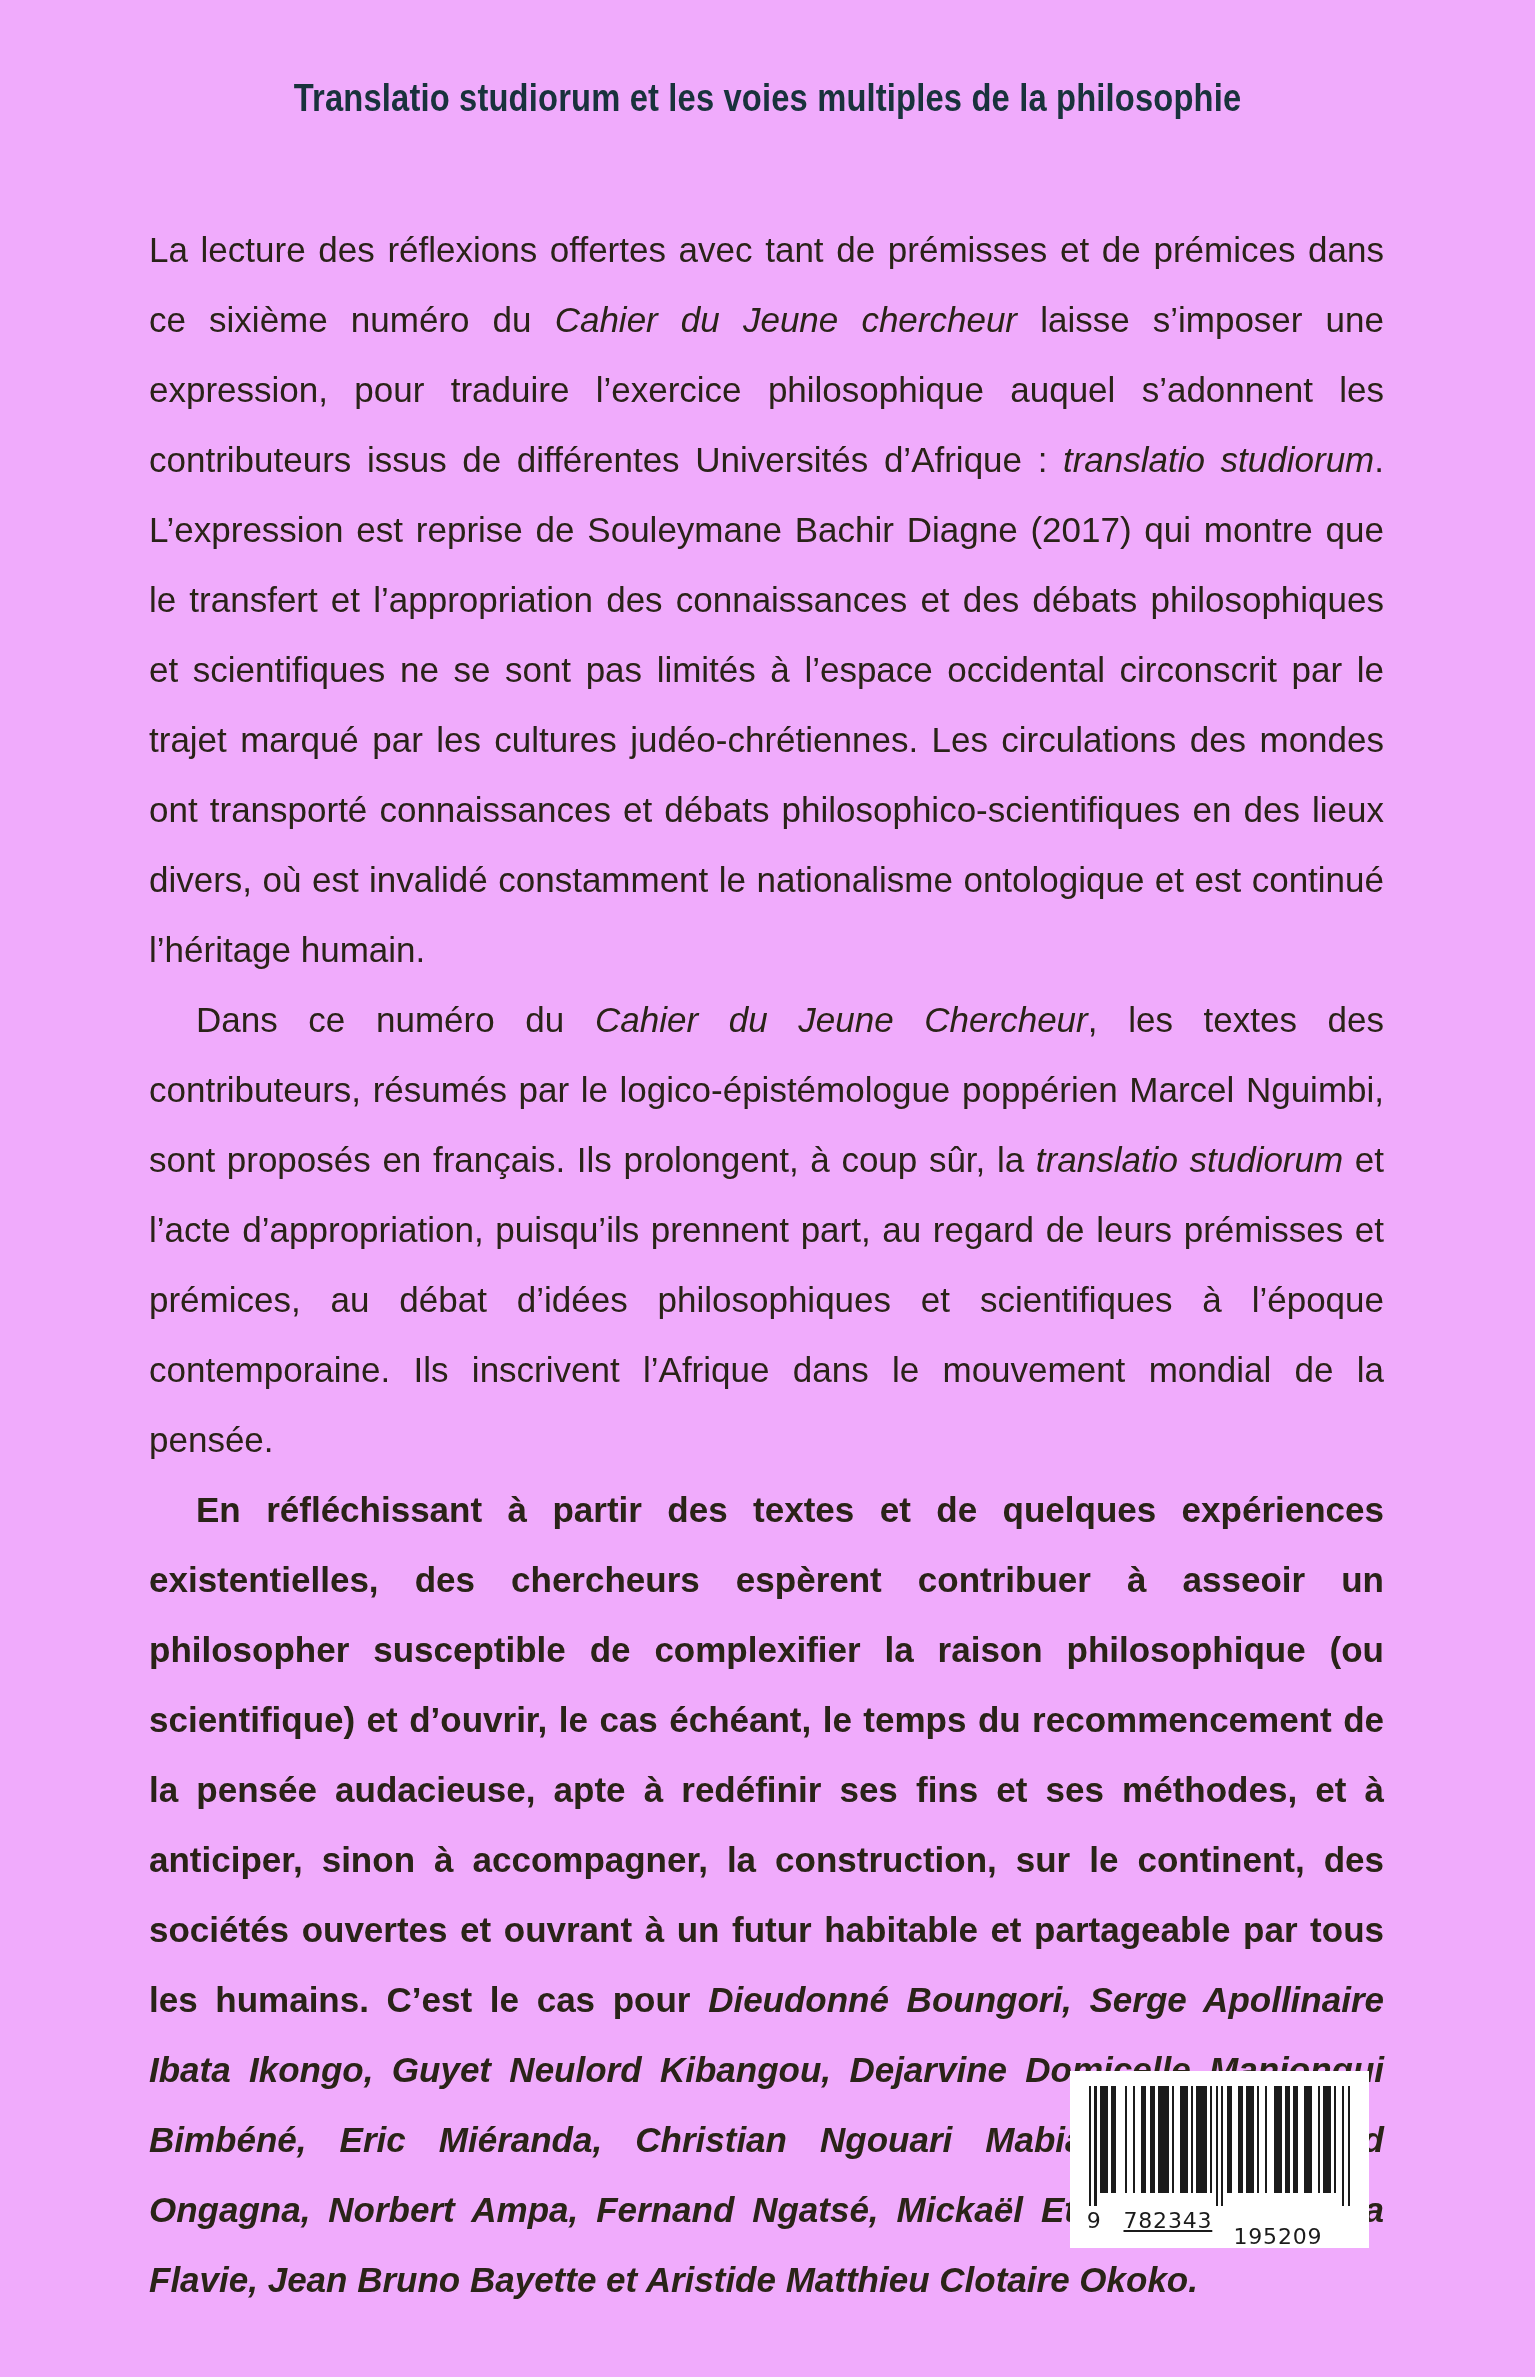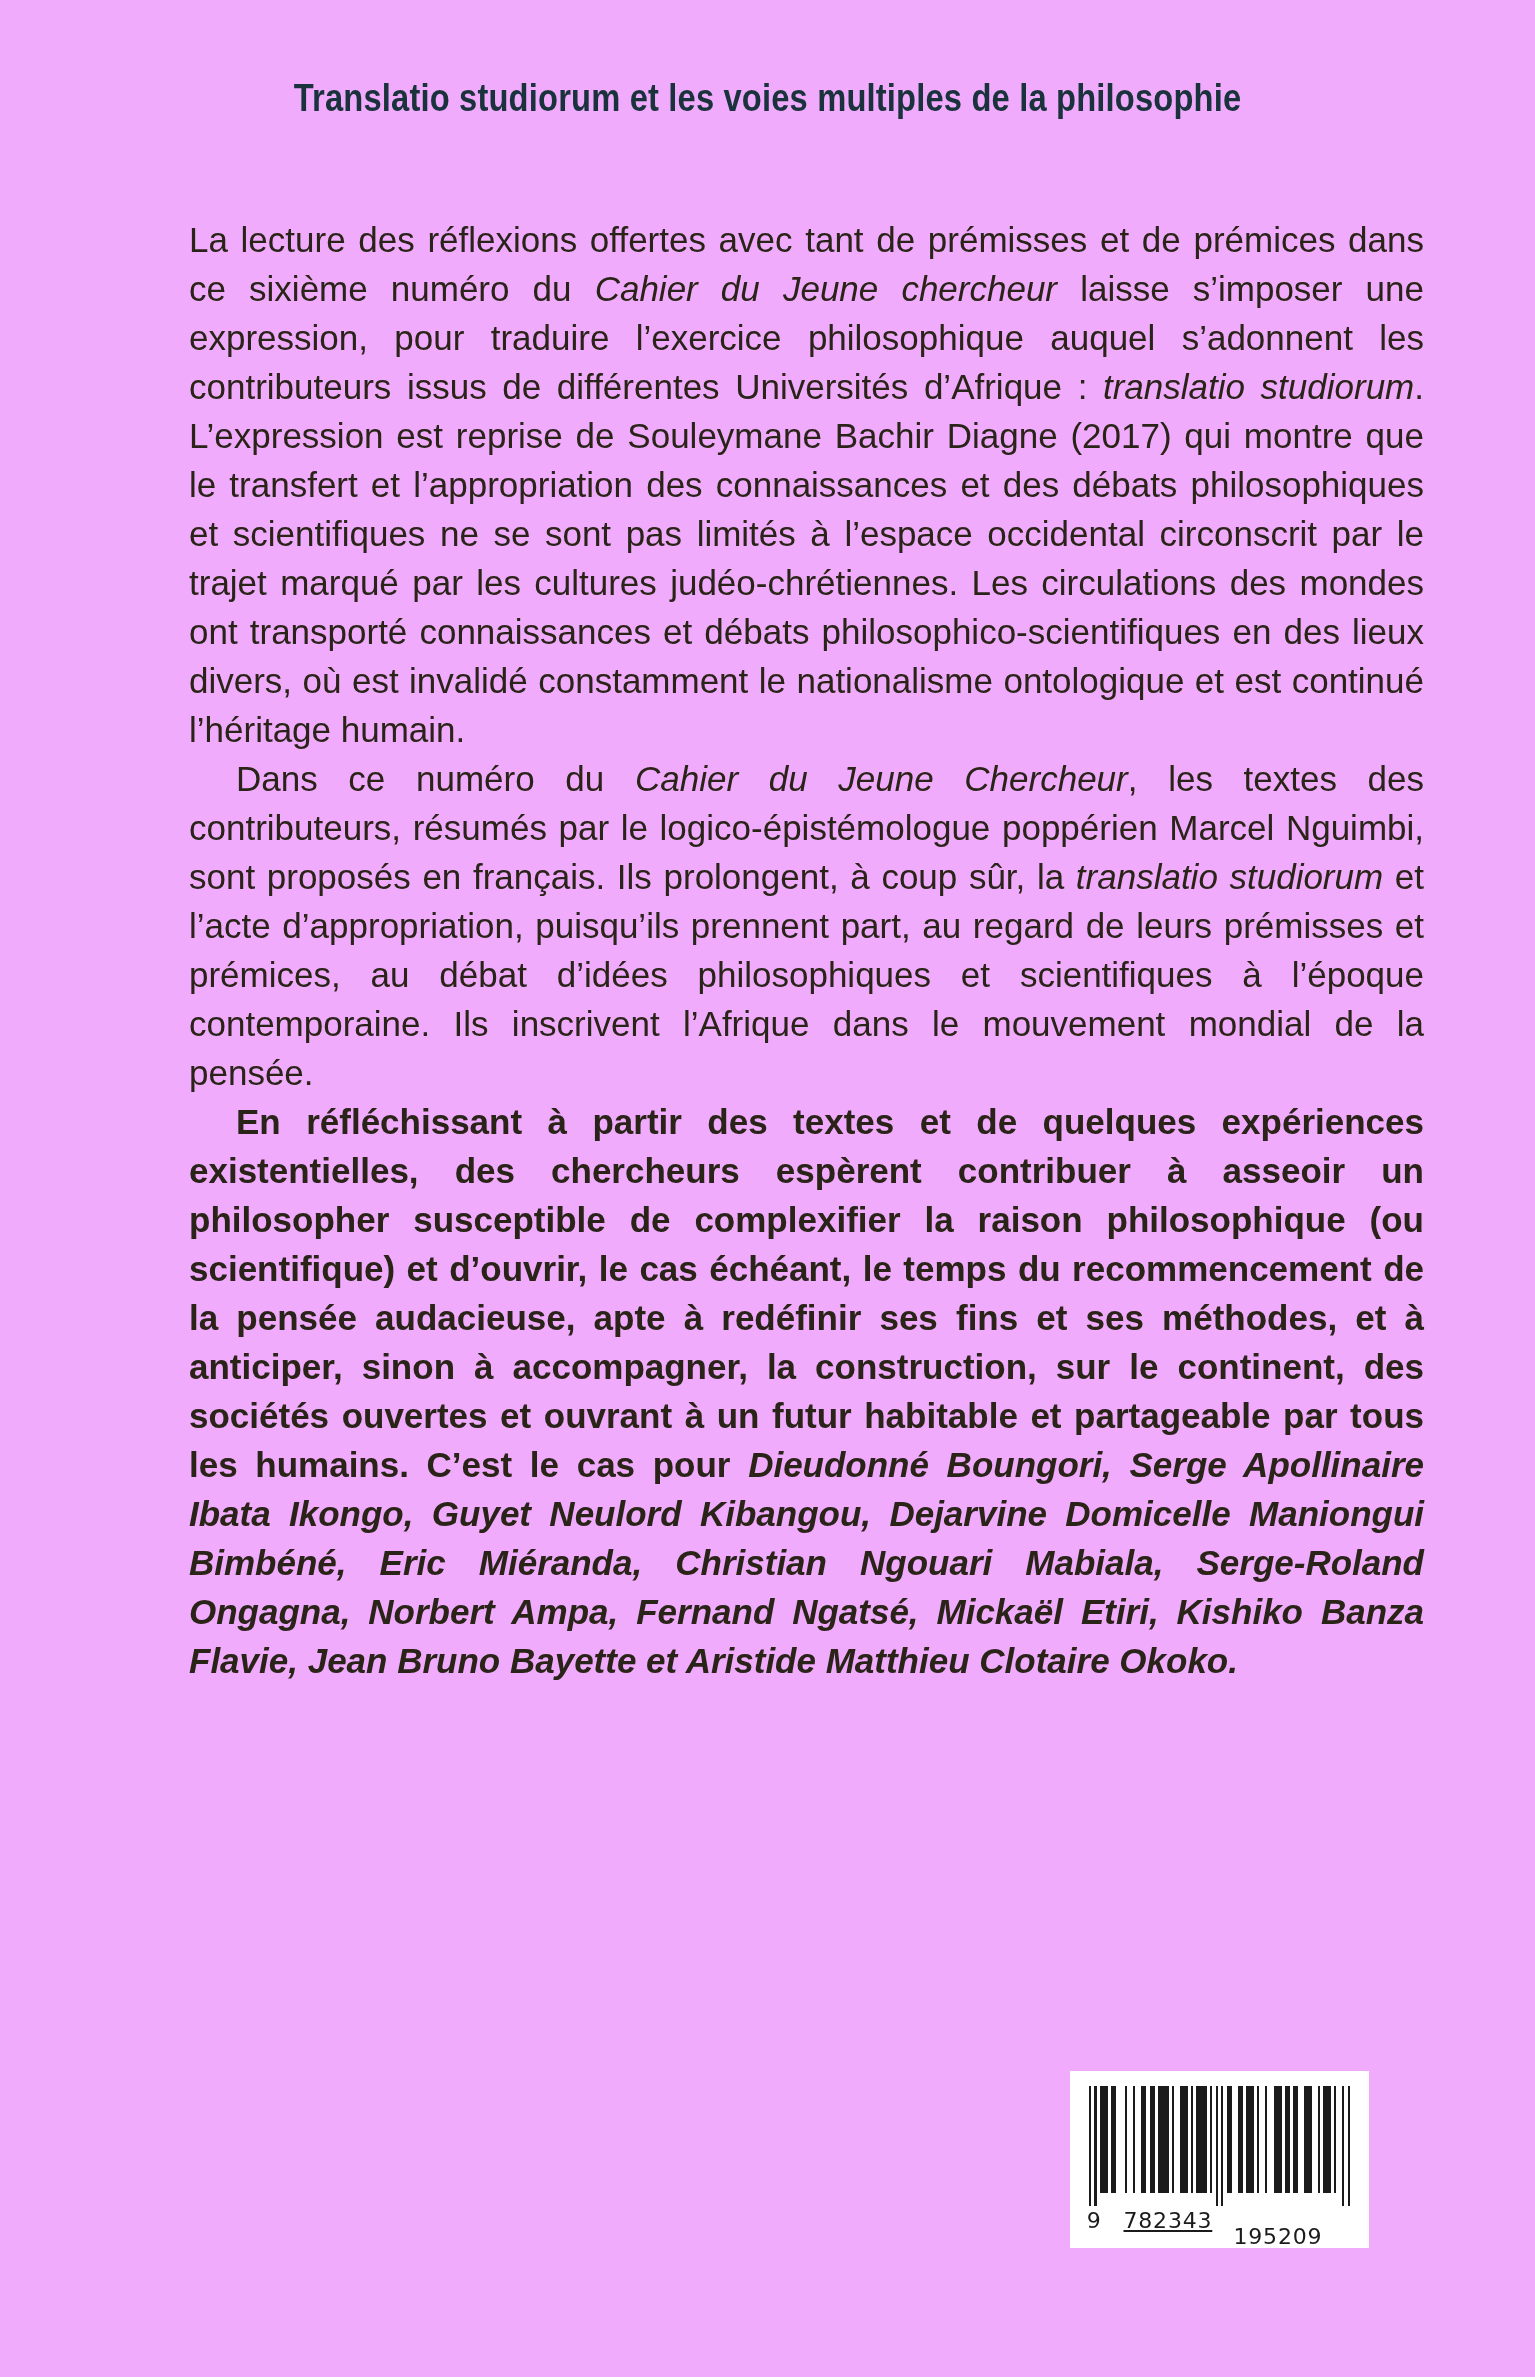--- a/index.html
+++ b/index.html
@@ -39,26 +39,25 @@
   }
 
   
   .body-text {
     position: absolute;
     left: 149px;
     top: 215px;
     width: 1235px;
     color: #2a2318;
     font-size: 35px;
-    line-height: 49px;
+    line-height: 70px;
     text-align: justify;
     text-justify: inter-word;
     font-stretch: condensed;
     hyphens: none;
-    margin-left: 40px;
   }
   .body-text p {
     margin: 0 0 0 0;
     text-align: justify;
   }
   .body-text p.indent {
     text-indent: 47px;
   }
   .body-text p:last-child {
     text-align: justify;

